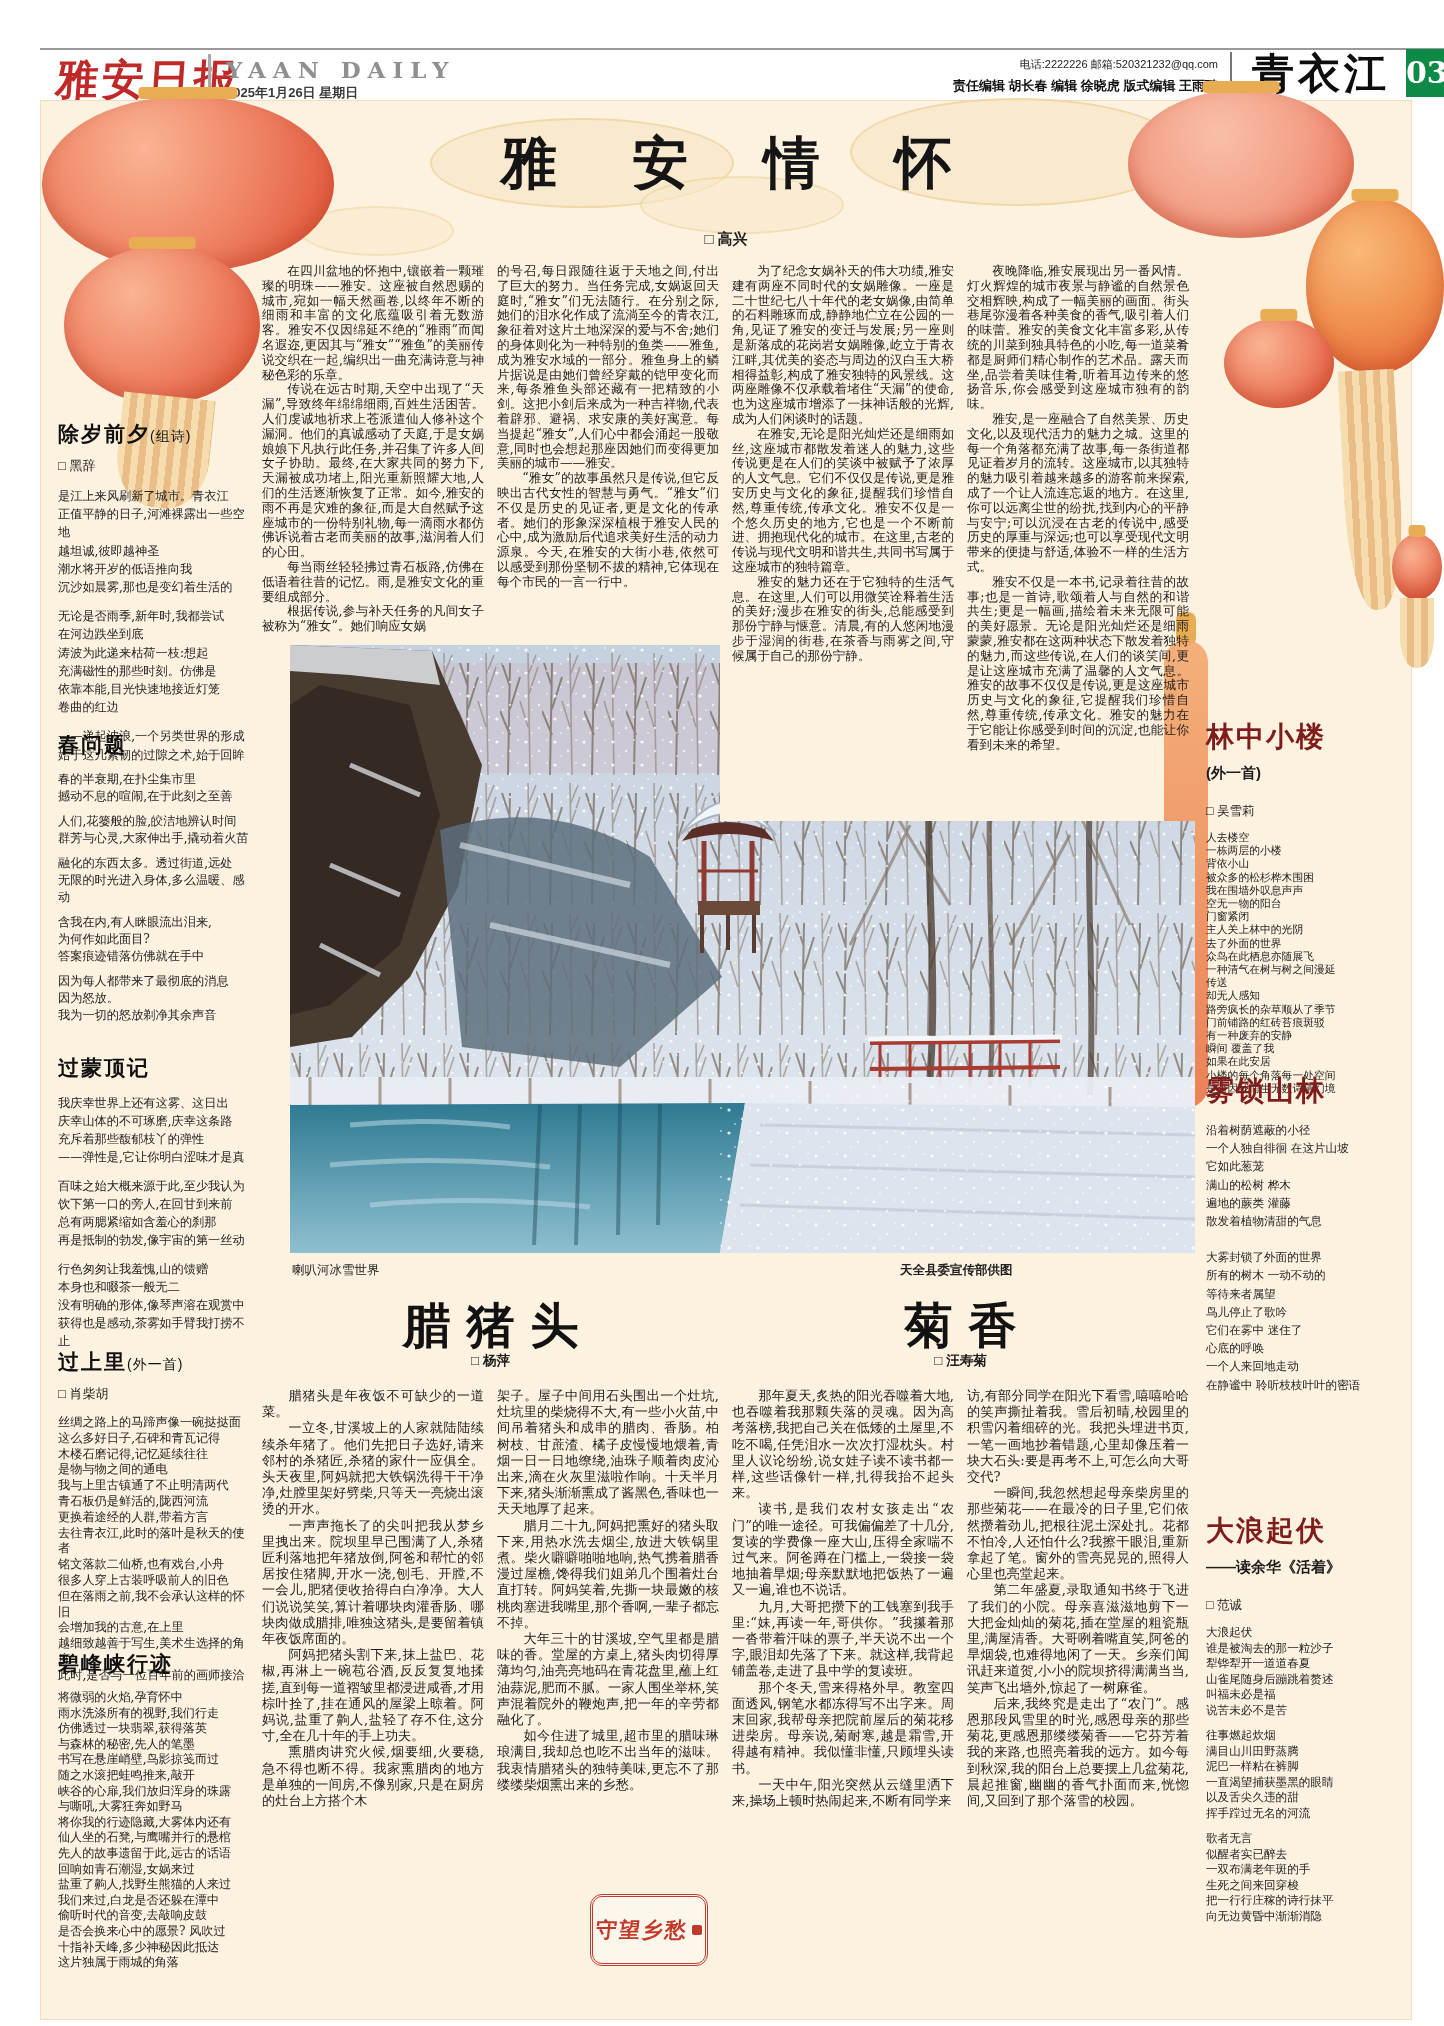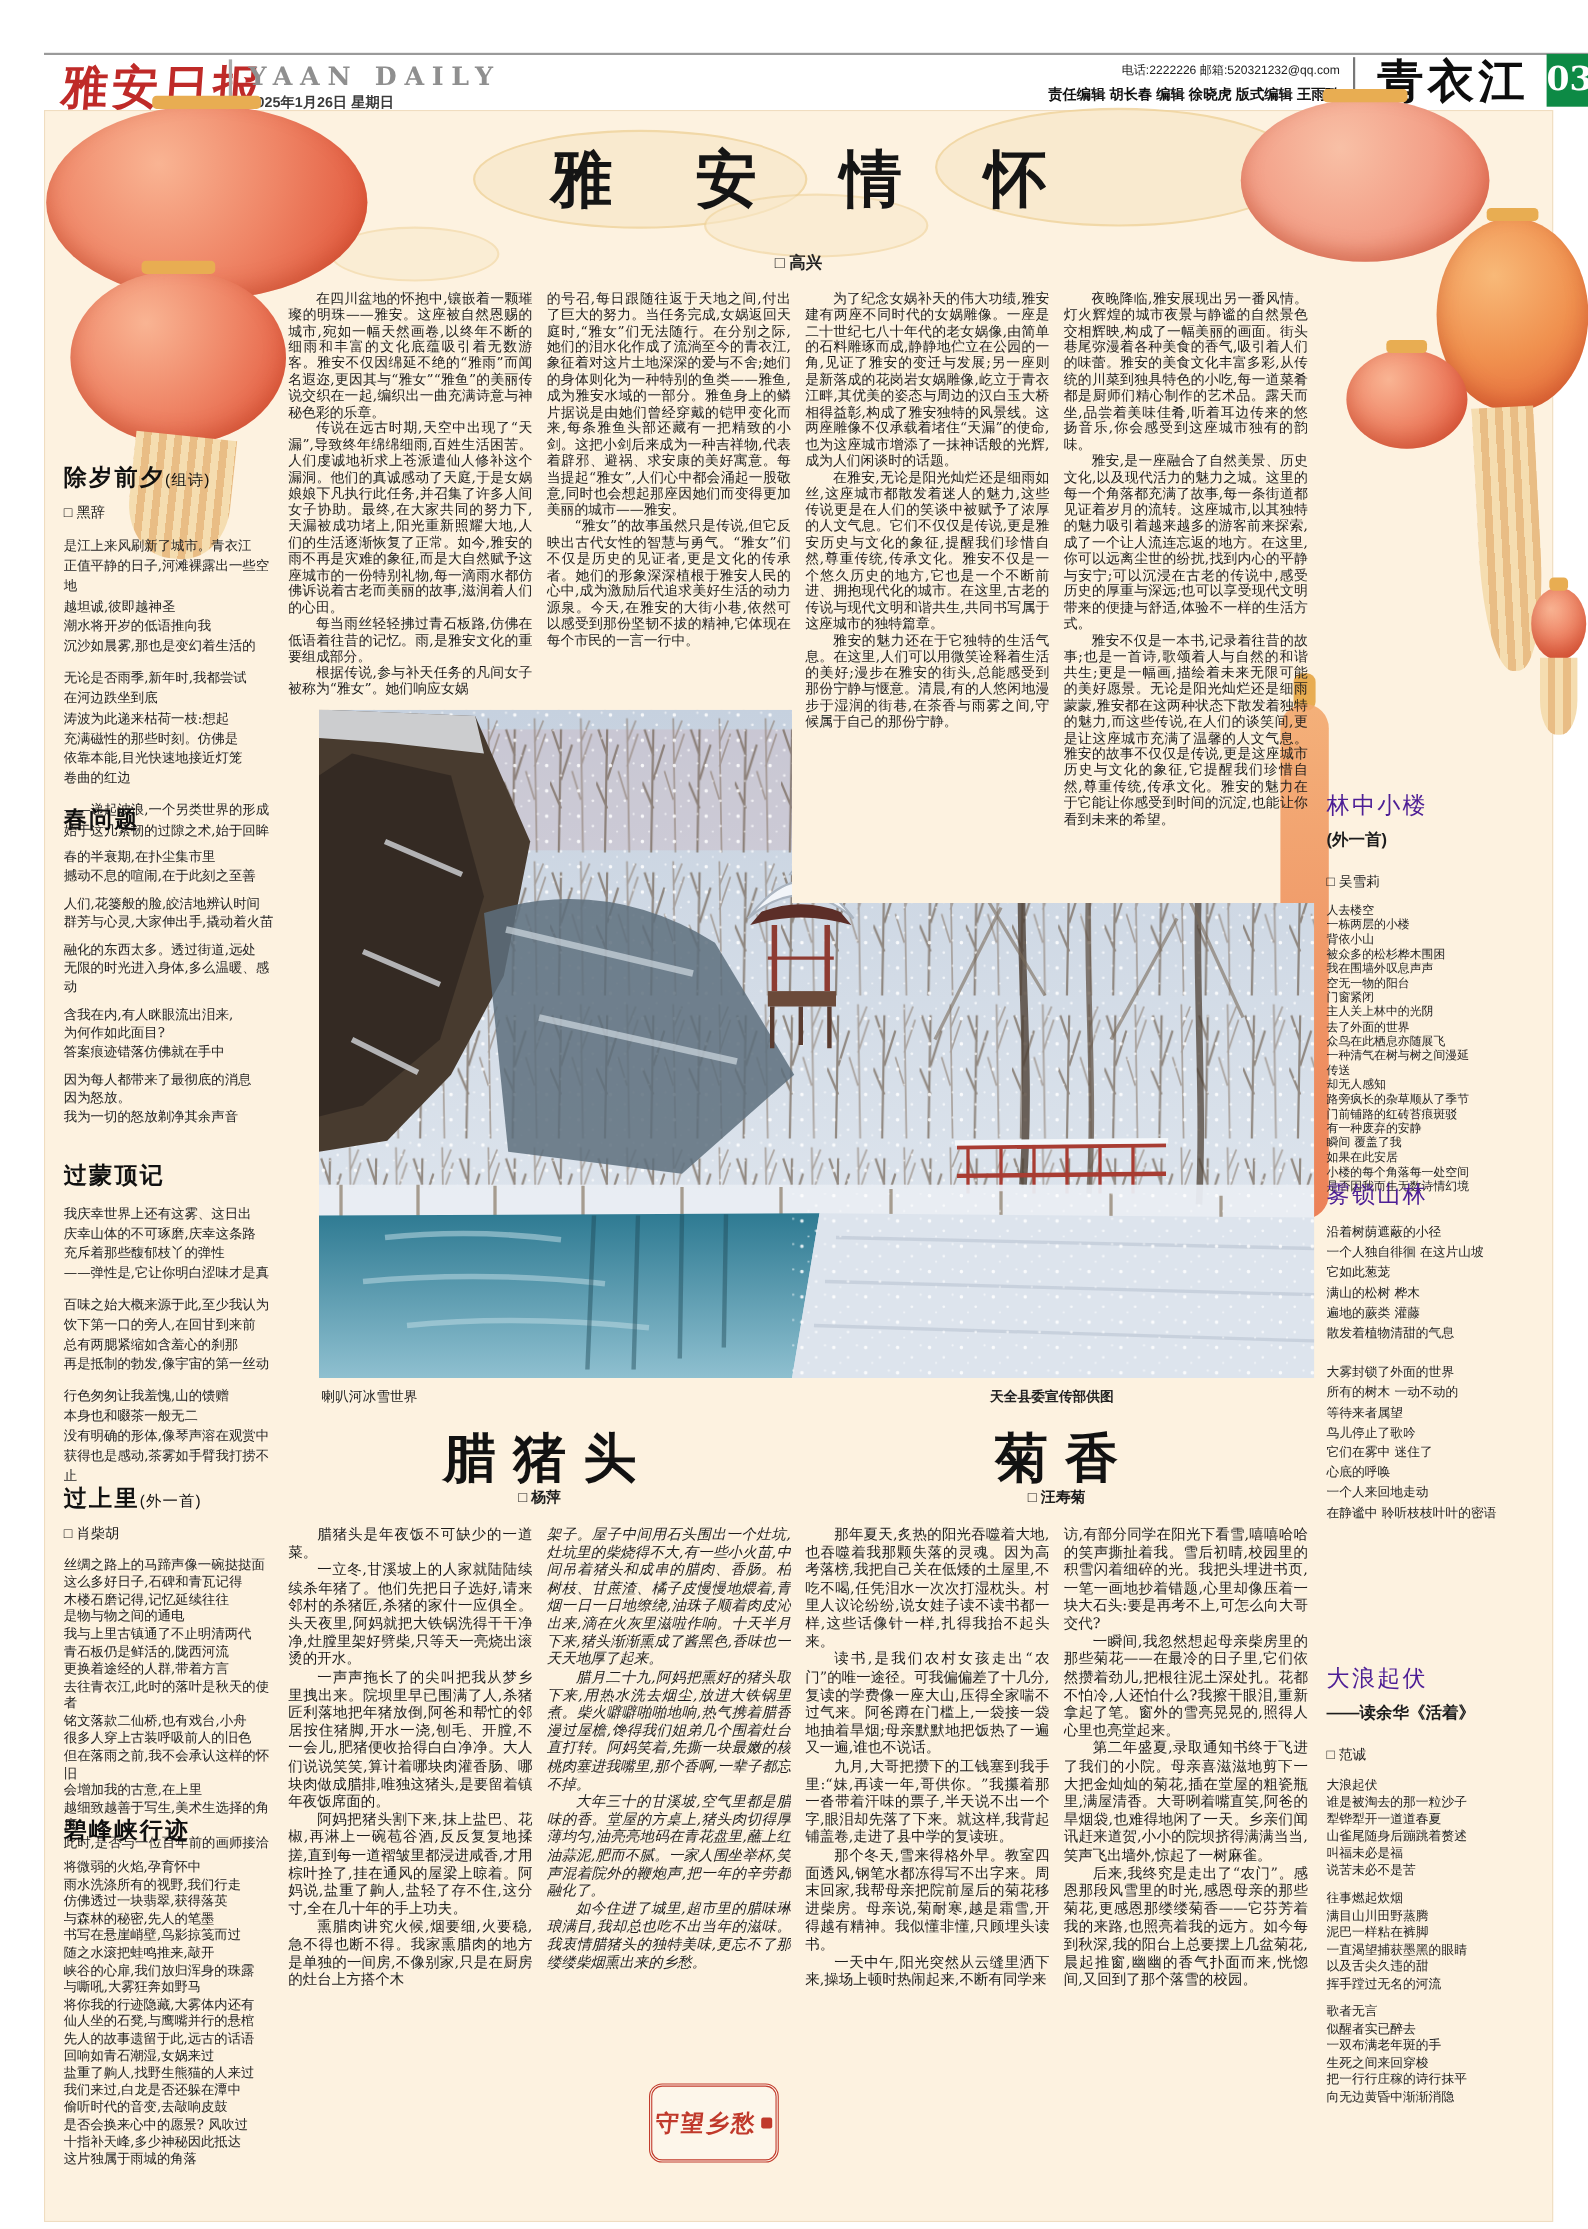--- a/index.html
+++ b/index.html
@@ -87,31 +87,31 @@
   
   .b-title{position:absolute;top:1294px;width:457px;text-align:center;z-index:3;
         font-size:48px;font-weight:900;color:#121212;letter-spacing:16px;text-indent:16px;}
   #bt-left{left:262px;} #bt-right{left:732px;}
   .b-byline{position:absolute;top:1352px;width:457px;text-align:center;z-index:3;font-size:13.5px;font-weight:bold;}
   #bb-left{left:262px;} #bb-right{left:732px;}
   .bcol{position:absolute;top:1388px;width:222px;height:602px;overflow:hidden;text-align:justify;z-index:3;
         font-family:"DejaVu Serif",serif;font-size:13.2px;line-height:16.2px;color:#1d1d1d;}
   .bcol p{margin:0;text-indent:2em;}
   .bcol p.cont{text-indent:0;}
-  #bl1{left:262px;} #bl2{left:497px;font-style:italic;} #br1{left:732px;} #br2{left:967px;}
+  #bl1{left:262px;} #bl2{left:497px;} #br1{left:732px;} #br2{left:967px;}
   
   .stamp{position:absolute;left:590px;top:1894px;width:112px;height:66px;z-index:4;
         background:#fdf6ea;border:3px double #c23b2c;border-radius:12px;
         display:flex;align-items:center;justify-content:center;}
   .stamp-text{font-family:"DejaVu Serif",serif;font-size:21px;font-weight:bold;color:#c0392b;
         letter-spacing:2px;transform:skewX(-6deg);}
   .stamp-seal{width:10px;height:10px;background:#c0392b;margin-left:4px;border-radius:2px;}
   
   .rr-article{position:absolute;left:1206px;width:180px;z-index:3;}
-  .rr-title{font-size:21px;font-weight:normal;color:#4c1d95;letter-spacing:2px;}
+  .rr-title{font-size:28px;font-weight:bold;color:#7f1d1d;letter-spacing:2px;}
   .rr-subtitle{font-size:15px;font-weight:bold;margin-top:8px;}
   .rr-byline{font-size:12.5px;margin-top:20px;}
   .rr-poem{margin-top:11px;font-family:"DejaVu Serif",serif;color:#242424;}
   .rr-poem .stanza{margin-bottom:26px;}
   #rra1{top:718px;} #rra1 .rr-poem{font-size:10.8px;line-height:13.2px;}
   #rra2{top:1072px;} #rra2 .rr-poem{font-size:11.6px;line-height:18.2px;}
   #rra2 .rr-poem .stanza{margin-bottom:18px;}
   #rra3{top:1512px;} #rra3 .rr-poem{font-size:11.6px;line-height:15.5px;}
   #rra3 .rr-poem .stanza{margin-bottom:10px;}
 </style>

